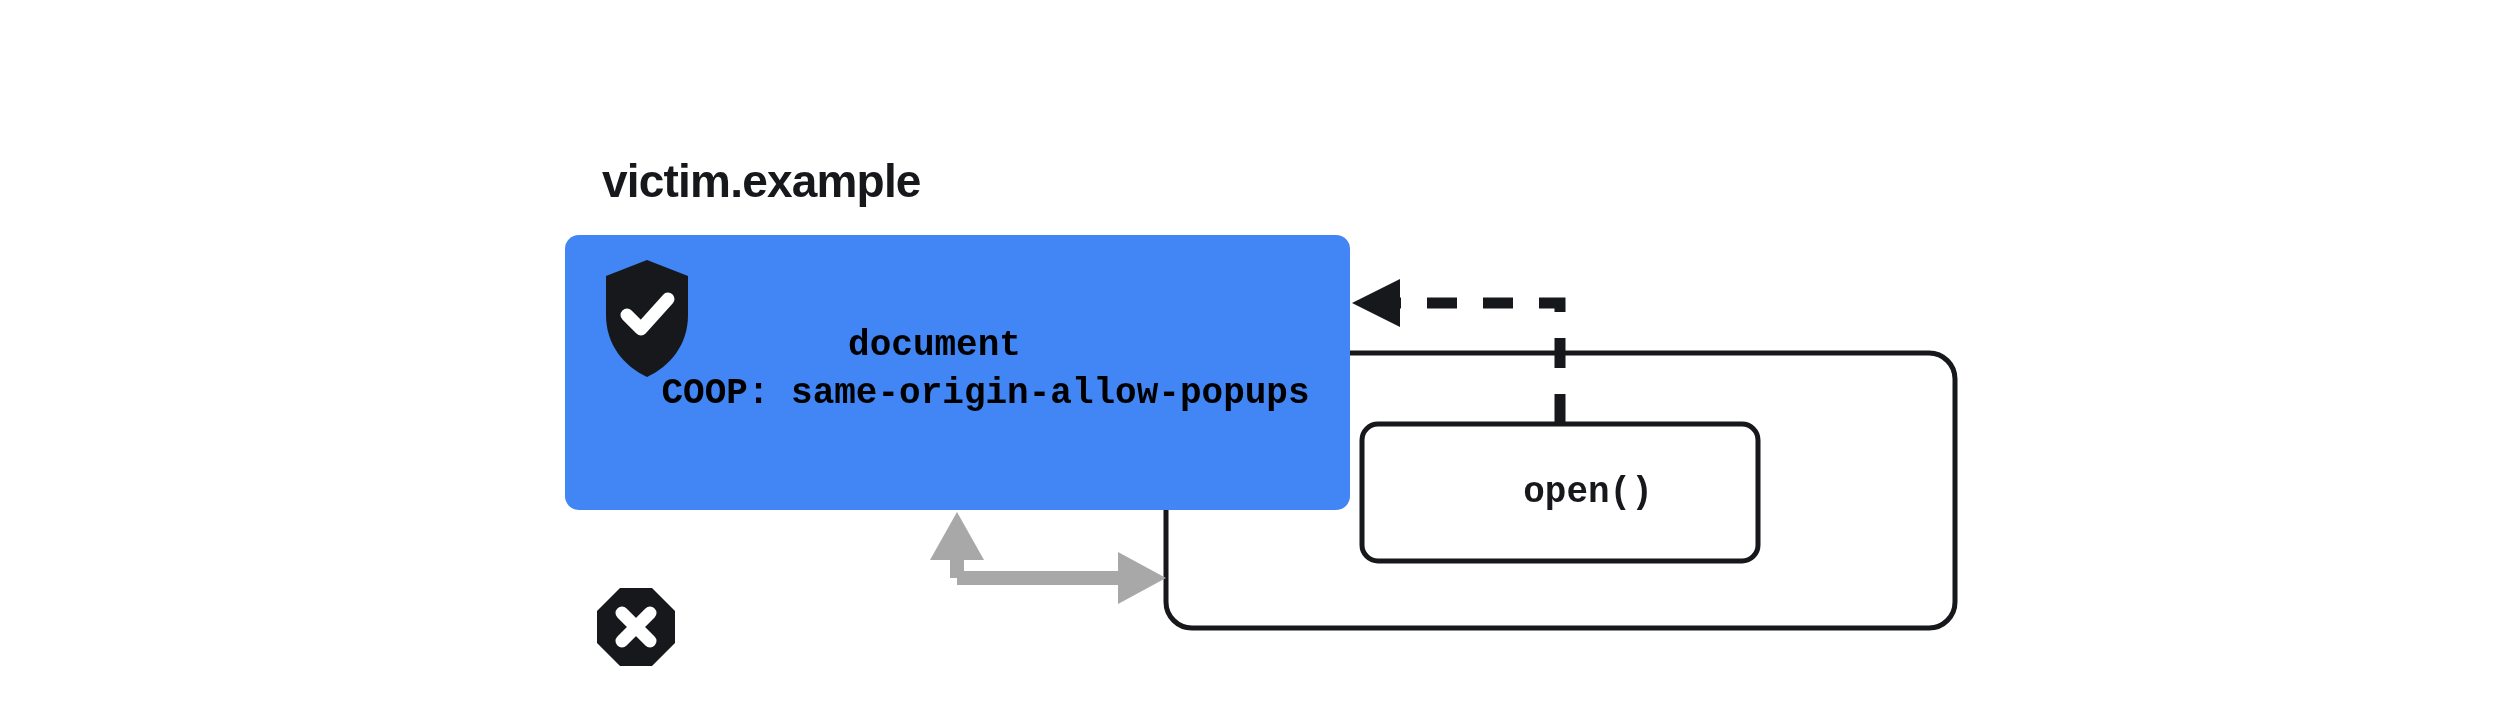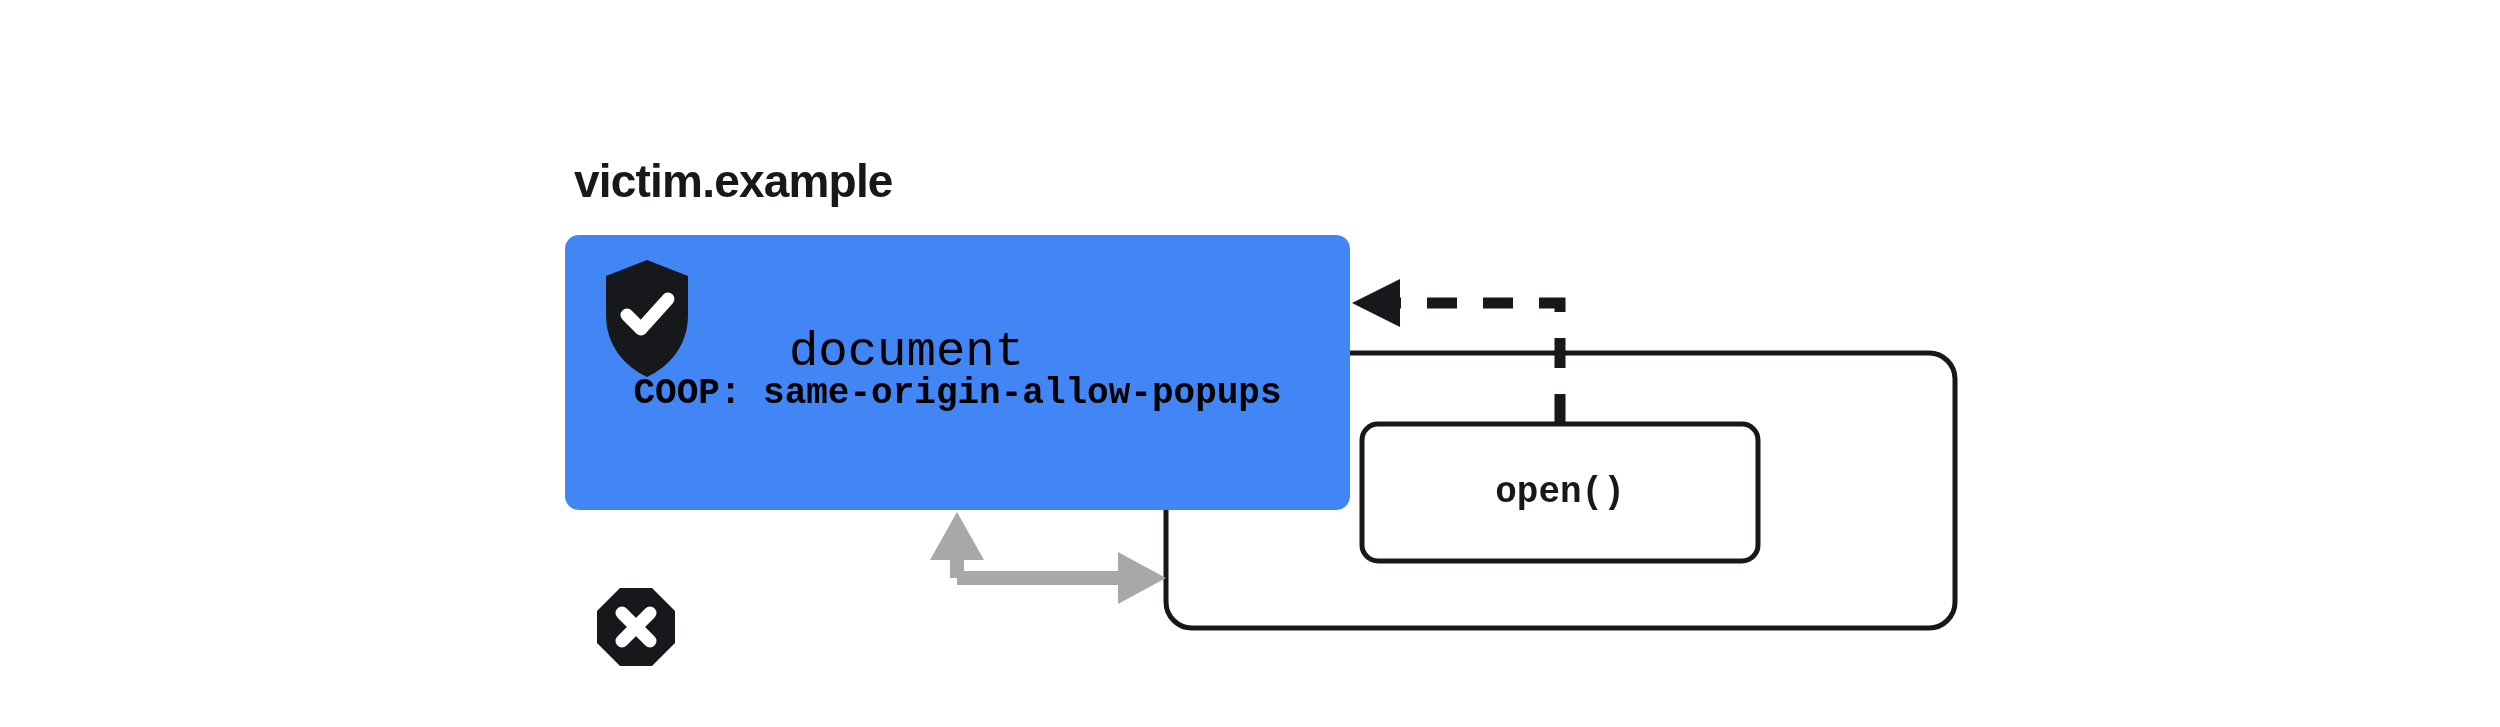--- a/index.html
+++ b/index.html
@@ -24,20 +24,21 @@
     left: 0;
     top: 0;
     width: 2500px;
     height: 727px;
     display: block;
   }
   .lbl {
     position: absolute;
     white-space: pre;
     color: #16181c;
+    margin-left: 28px;
   }
   .origin-label {
     font-family: "Liberation Sans", sans-serif;
     font-weight: bold;
     font-size: 46px;
     letter-spacing: -0.8px;
     line-height: 1;
   }
   #victim-origin-label { left: 574px; top: 158px; }
   #attacker-origin-label { left: 1562px; top: 638px; }
@@ -51,22 +52,22 @@
     letter-spacing: -0.8px;
     line-height: 1;
   }
 
   #document-label {
     left: 565px;
     top: 328px;
     width: 683px;
     text-align: center;
     font-family: "Liberation Mono", monospace;
-    font-weight: normal;
-    font-size: 49px;
+    font-weight: bold;
+    font-size: 36px;
     color: #000000;
     line-height: 1;
   }
   #coop-header-label {
     left: 565px;
     top: 376px;
     width: 785px;
     text-align: center;
     font-family: "Liberation Mono", monospace;
     font-weight: bold;

